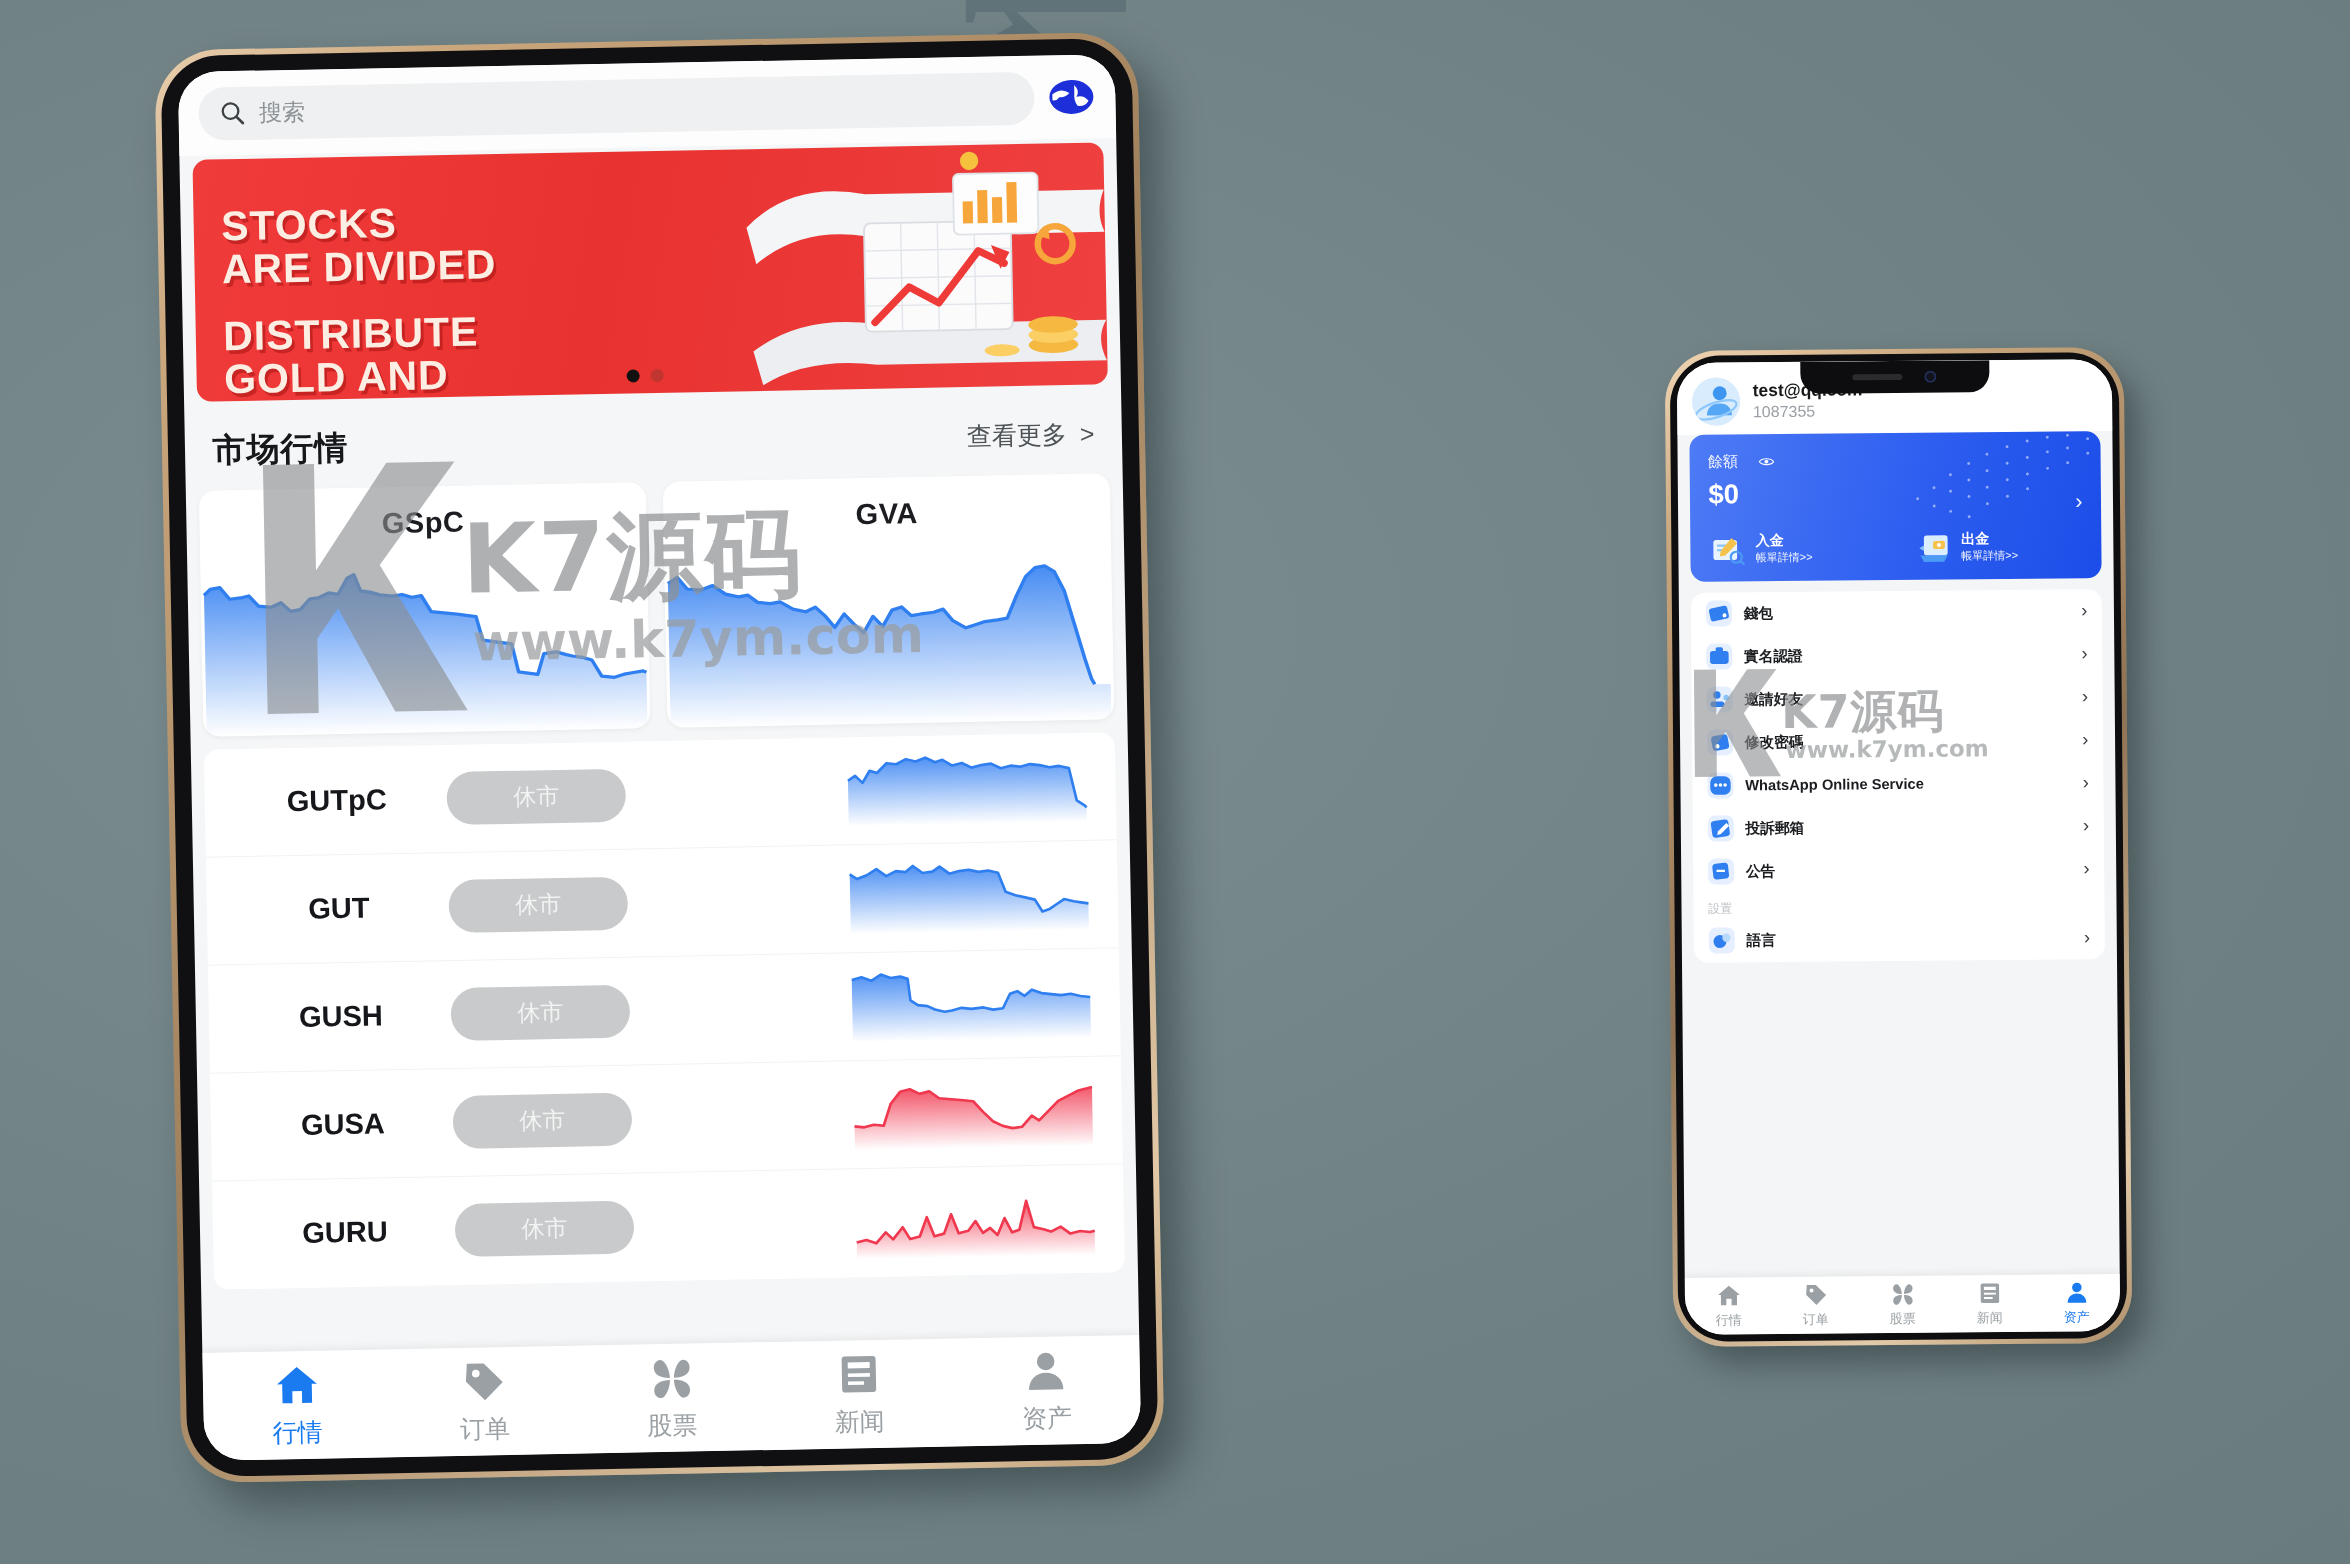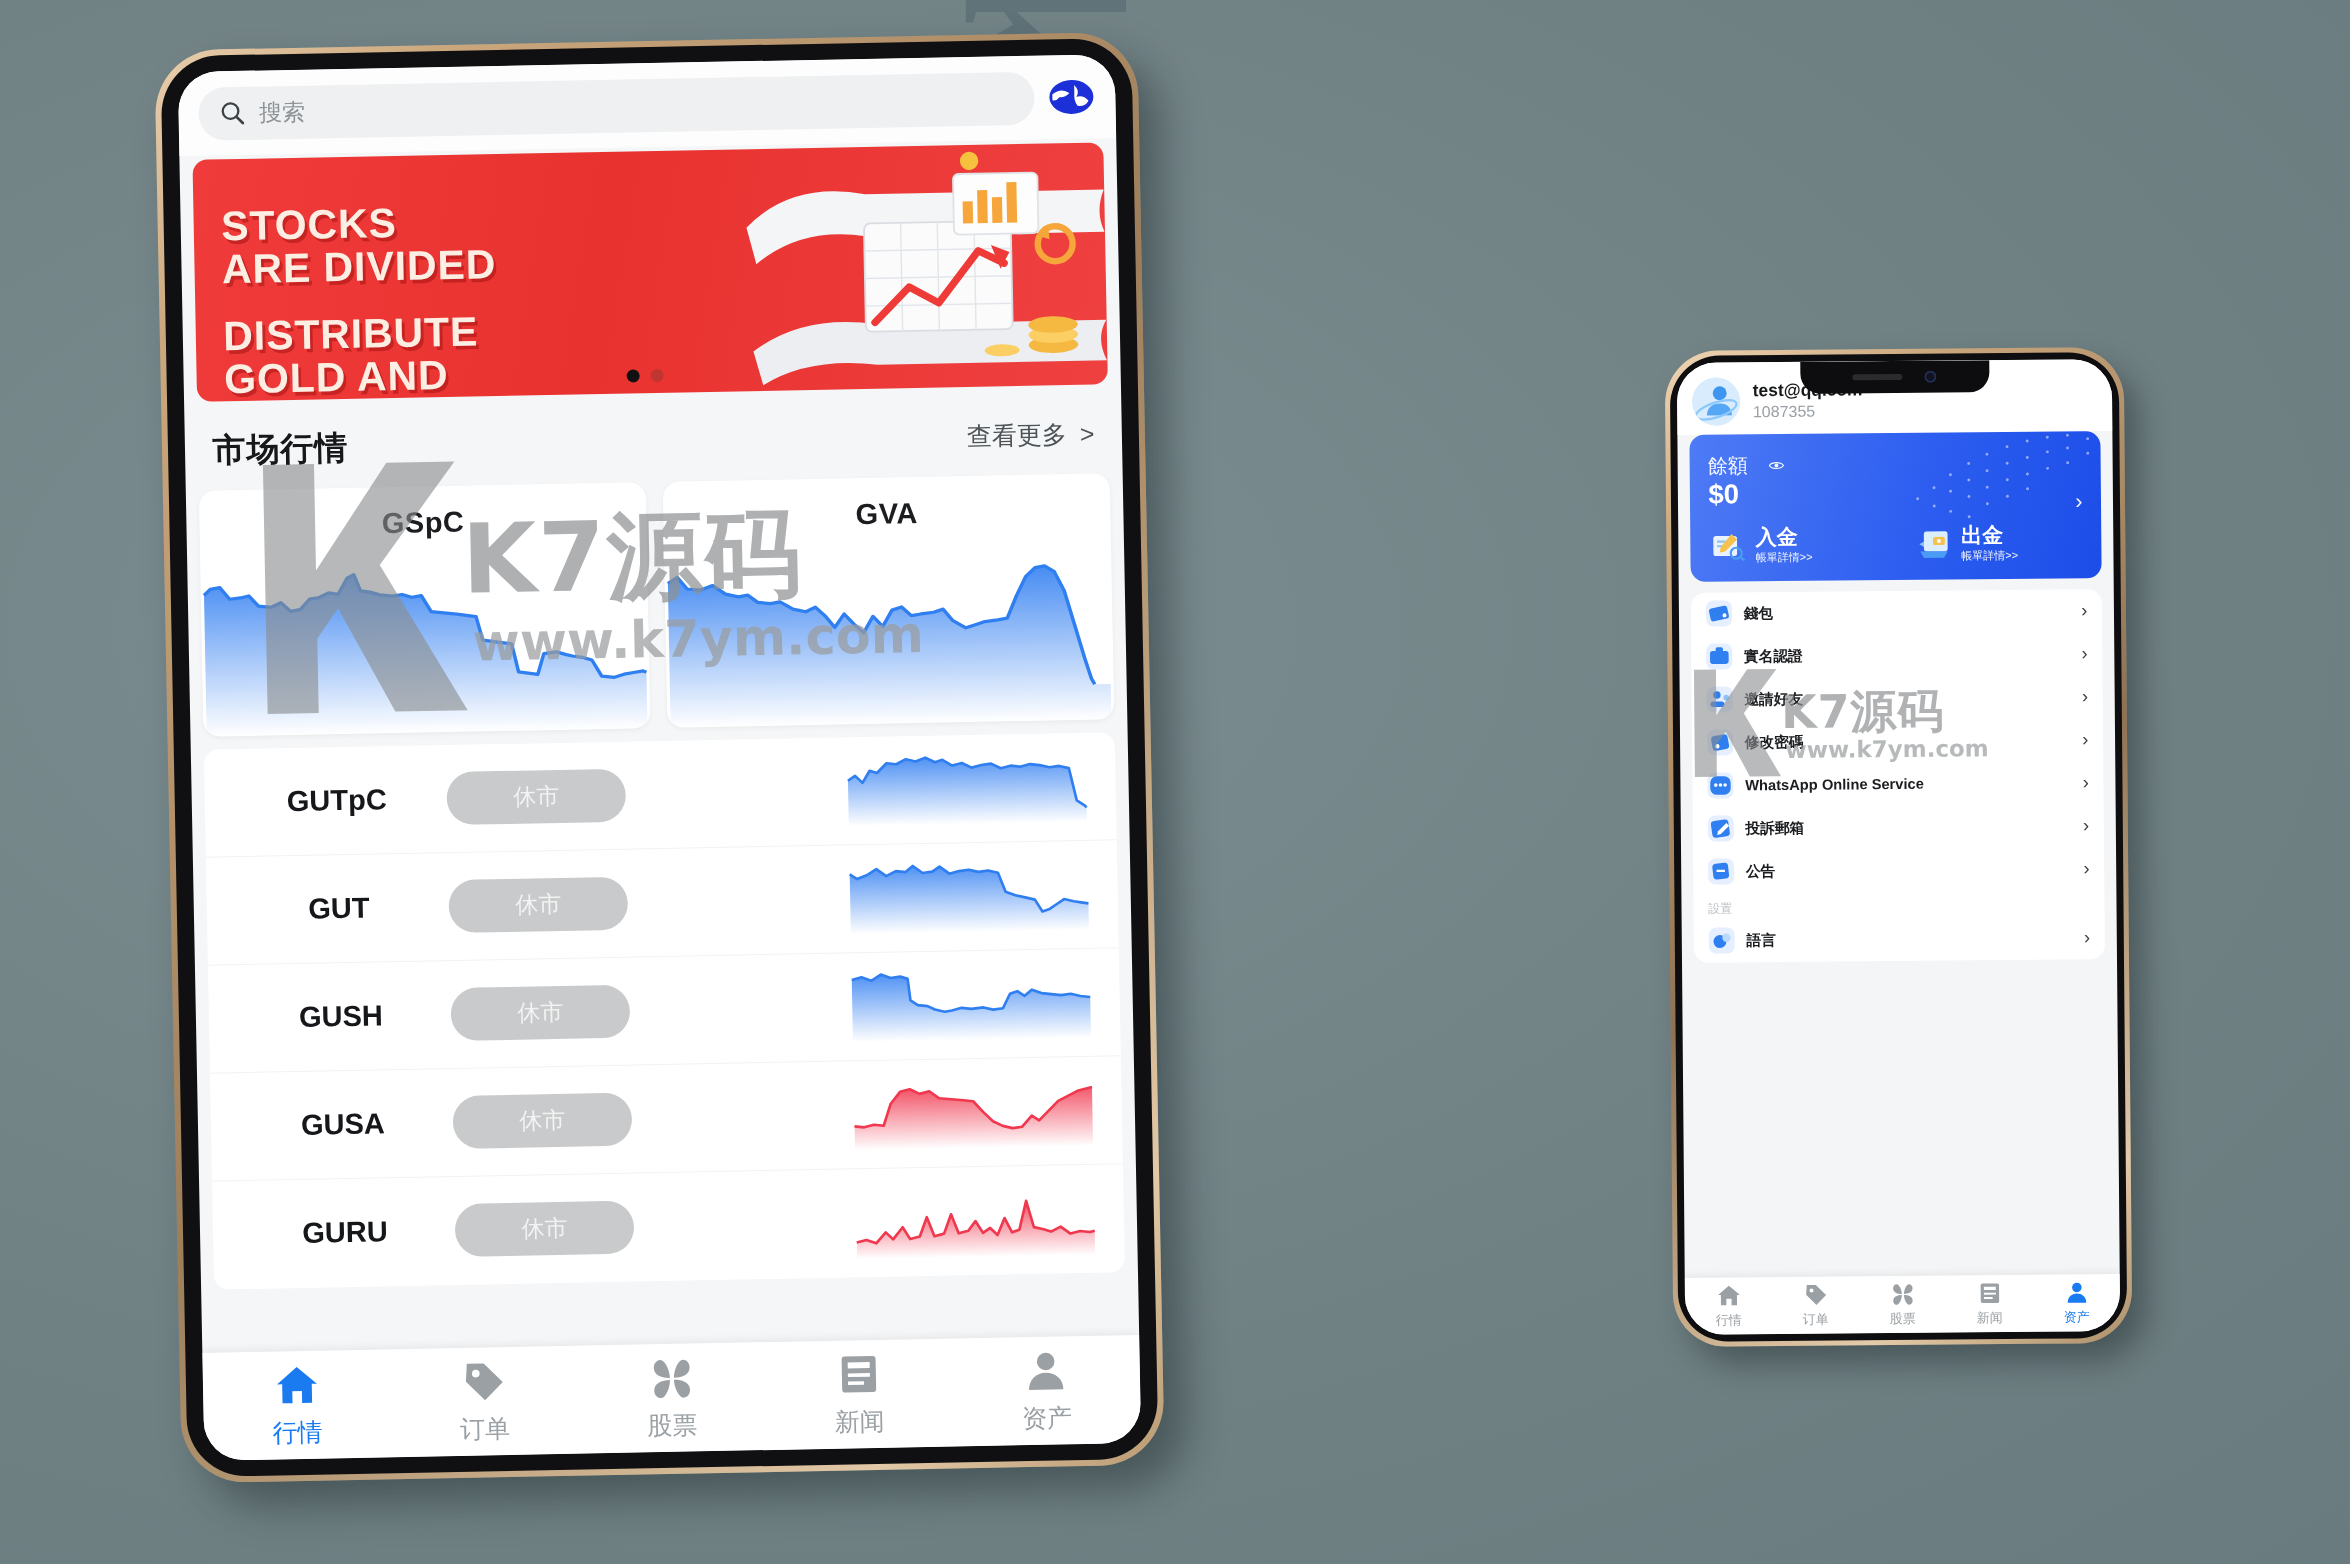--- a/index.html
+++ b/index.html
@@ -113,27 +113,27 @@
     box-shadow:inset 0 0 0 1.8px #22305c; }
 
   .p-user { display:flex; align-items:center; gap:13px; padding:14.7px 14.7px 9.2px 14.7px; background:#fff; }
   .p-av { width:48px; height:48px; flex:0 0 48px; border-radius:50%;
           background:radial-gradient(circle at 35% 30%,#eaf4ff,#bcdcfb); position:relative; overflow:hidden;}
   .p-name { font-size:17.4px; font-weight:700; color:#16181a; line-height:1.1; }
   .p-id { font-size:16px; color:#9aa0a5; margin-top:2.8px; }
 
   .balcard { margin:0 12px; height:147px; border-radius:14.7px; position:relative; overflow:hidden;
     background:linear-gradient(105deg,#4e7bf5 0%,#2d5ef0 55%,#1c4de8 100%); color:#fff; }
-  .bal-lbl { position:absolute; left:18.4px; top:18.4px; font-size:20px; display:flex; align-items:center; gap:21px; opacity:.95;}
+  .bal-lbl { position:absolute; left:18.4px; top:18.4px; font-size:15px; display:flex; align-items:center; gap:21px; opacity:.95;}
   .bal-amt { position:absolute; left:18.4px; top:44px; font-size:27.5px; font-weight:800; }
   .bal-arrow { position:absolute; right:18.4px; top:57px; font-size:22px; opacity:.95; }
   .bal-acts { position:absolute; left:0; right:0; bottom:15.6px; display:flex; }
   .bal-act { flex:1; display:flex; align-items:center; gap:8.3px; padding-left:20px; }
   .bal-act .ico { width:37px; height:31px; flex:0 0 37px; }
-  .bal-act .t1 { font-size:21px; font-weight:700; line-height:1.1; }
+  .bal-act .t1 { font-size:14px; font-weight:700; line-height:1.1; }
   .bal-act .t2 { font-size:11px; opacity:.92; margin-top:1.8px; }
 
   .menu { margin:11px 12px 0 12px; background:#fff; border-radius:14.7px; overflow:hidden; }
   .mrow { display:flex; align-items:center; height:43px; padding:0 14.7px; gap:12px; }
   .mrow .mi { width:26px; height:26px; flex:0 0 26px; border-radius:7.3px;
               background:#e6efff; position:relative; }
   .mrow .mlbl { flex:1; font-size:14.7px; font-weight:700; color:#1b1d20; }
   .mrow .chev { font-size:18.4px; color:#3b3f44; font-weight:300; }
   .mgroup { font-size:12px; color:#b9bec2; padding:7.3px 0 1.8px 14.7px; }
 

